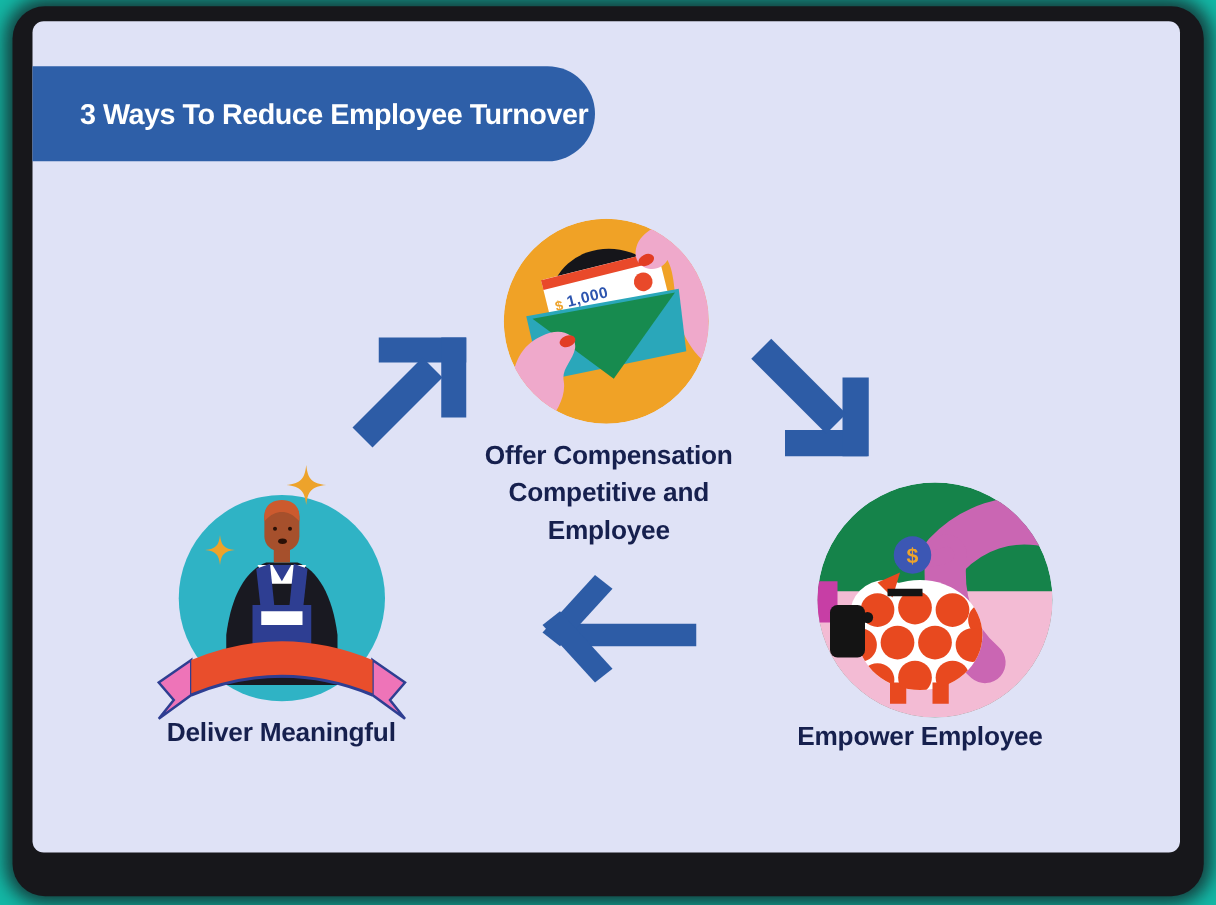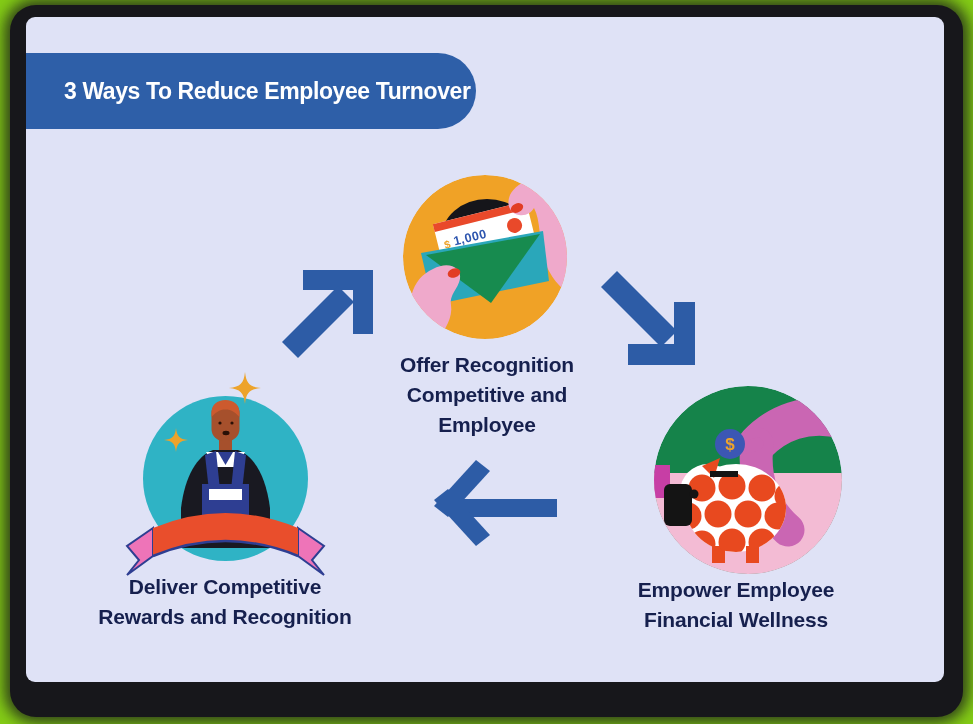--- a/index.html
+++ b/index.html
@@ -1,20 +1,20 @@
 <!DOCTYPE html>
 <html style="--card-bg: #dfe2f6; --frame: #17171b; --pill-bg: #2e5fa8; --pill-text: #ffffff; --label-text: #16204e; --arrow: #2d5ca6; --circle-orange: #f0a226; --circle-teal: #2fb3c5; --circle-green: #15834a; --circle-pink: #f3bbd4; --accent-red: #e9492a; --accent-pink: #ee74b8; --accent-gold: #eda32b; --coin-blue: #3c57b4; --apron-navy: #2e3e92; --arm-magenta: #ca66b3; --hand-pink: #efa9cb;"><head>
 <meta charset="utf-8">
 <style>
   :root{
     --card-bg:#dfe2f6; --frame:#17171b; --pill-bg:#2e5fa8; --pill-text:#ffffff;
     --label-text:#16204e; --arrow:#2d5ca6;
   }
   html,body{margin:0;padding:0;background:#ffffff;}
-  #stage{position:relative;width:973px;height:724px;background:#84cc16;overflow:hidden;
+  #stage{position:relative;width:973px;height:724px;background:#14b8a6;overflow:hidden;
          font-family:"Liberation Sans",sans-serif;}
   .frame{position:absolute;left:10px;top:5px;width:953px;height:712px;background:var(--frame);
          border-radius:26px;box-shadow:0 0 14px 6px rgba(20,20,25,0.75);}
   .card{position:absolute;left:26px;top:17px;width:918px;height:665px;background:var(--card-bg);
         border-radius:9px;}
   .pill{position:absolute;left:26px;top:53px;width:450px;height:76px;background:var(--pill-bg);
         border-radius:0 38px 38px 0;display:flex;align-items:center;}
   .pill span{color:var(--pill-text);font-size:23px;font-weight:700;letter-spacing:-0.4px;
         padding-left:38px;white-space:nowrap;}
   .abs{position:absolute;}
@@ -165,28 +165,26 @@
 
   <div class="abs" style="left:432px;top:458px;width:126px;height:90px;">
     <svg width="126" height="90" viewBox="0 0 126 90" style="fill:var(--arrow)">
       <rect x="18" y="41" width="107" height="18"></rect>
       <polygon points="2,48 44,2 58,13 16,59"></polygon>
       <polygon points="2,42 16,31 58,77 44,88"></polygon>
     </svg>
   </div>
 
   <div class="step-label" style="left:327px;top:350px;width:320px;">
-    <span class="lline">Offer Recognition</span>
+    <span class="lline">Offer Compensation</span>
     <span class="lline">Competitive and</span>
     <span class="lline">Employee</span>
   </div>
 
   <div class="step-label" style="left:60px;top:572px;">
-    <span class="lline">Deliver Competitive</span>
-    <span class="lline">Rewards and Recognition</span>
+    <span class="lline">Deliver Meaningful</span>
   </div>
 
   <div class="step-label" style="left:571px;top:575px;">
     <span class="lline">Empower Employee</span>
-    <span class="lline">Financial Wellness</span>
   </div>
 
 </div>
 
 </body></html>

